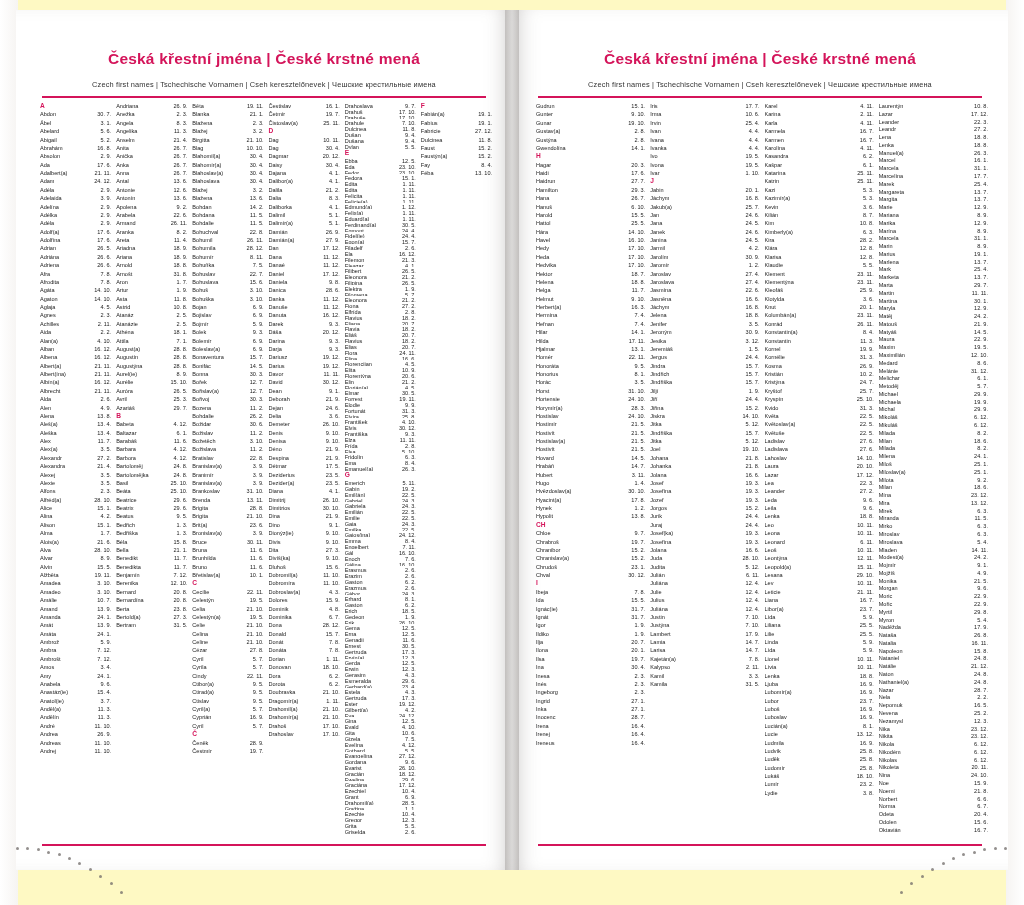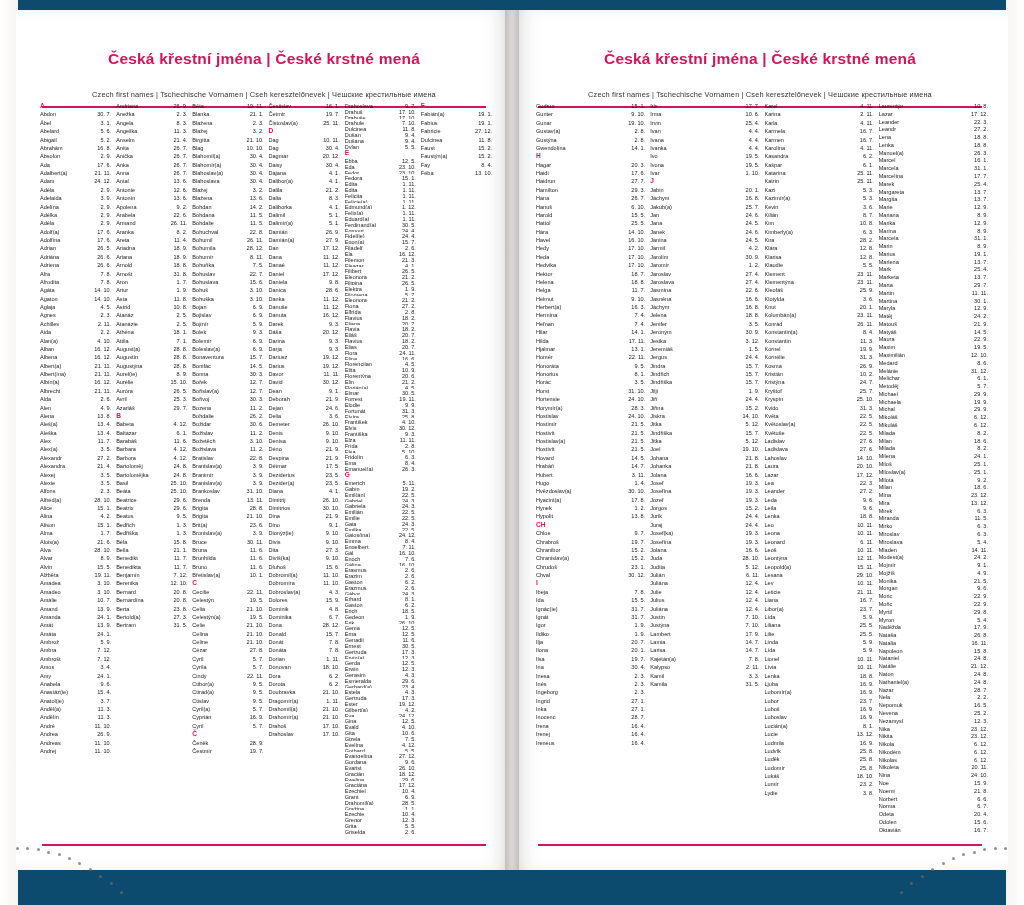--- a/index.html
+++ b/index.html
@@ -10,21 +10,21 @@
   body {
     width: 1024px;
     height: 905px;
     overflow: hidden;
     font-family: "Liberation Sans", sans-serif;
   }
   .spread {
     position: relative;
     width: 1024px;
     height: 905px;
-    background: #0c4a6e;
+    background: #fef9c3;
   }
   
   .cover-left, .cover-right {
     position: absolute;
     top: 0;
     width: 18px;
     height: 905px;
     background: linear-gradient(to right, #f3f1ef, #ffffff);
   }
   .cover-left { left: 0; background: linear-gradient(to right, #ffffff, #f6f4f2); }
@@ -65,21 +65,21 @@
     color: #d4145a;
     font-weight: bold;
     font-size: 15.5px;
     letter-spacing: 0.2px;
     margin: 6px 0 0 0;
   }
   .subtitle {
     text-align: center;
     color: #333333;
     font-size: 7.4px;
-    margin-top: 22px;
+    margin-top: 12px;
     letter-spacing: 0.15px;
   }
   .rule {
     margin-top: 7px;
     height: 1.6px;
     background: #d4145a;
     width: 100%;
   }
   .rule-bottom {
     position: absolute;

